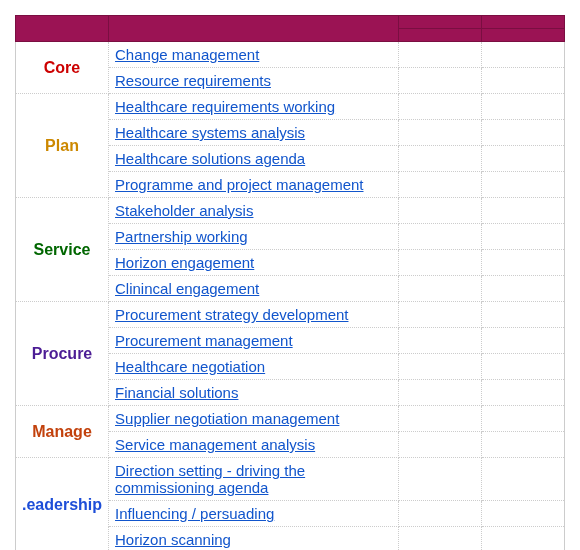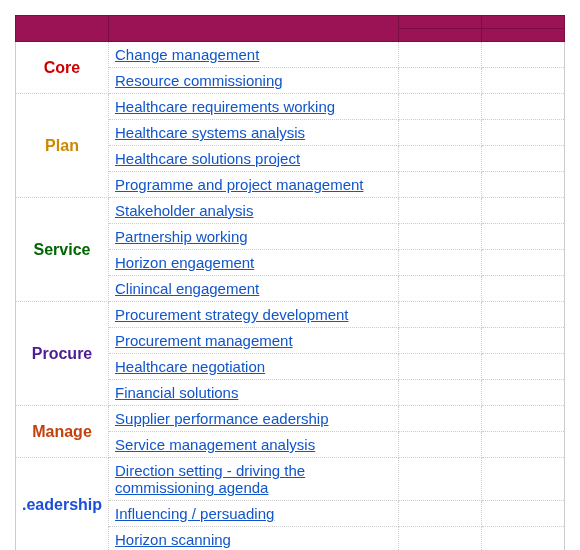--- a/index.html
+++ b/index.html
@@ -80,37 +80,37 @@
       </tr>
     </thead>
     <tbody id="table-body">
     <tr>
           <td class="category-cell cat-core" rowspan="2">Core</td>
           <td class="competency-cell"><a href="#">Change management</a></td>
           <td class="level-cell"></td>
           <td class="level-cell"></td>
         </tr>
         <tr>
-          <td class="competency-cell"><a href="#">Resource commissioning</a></td>
+          <td class="competency-cell"><a href="#">Resource requirements</a></td>
           <td class="level-cell"></td>
           <td class="level-cell"></td>
         </tr>
         <tr>
           <td class="category-cell cat-plan" rowspan="4">Plan</td>
           <td class="competency-cell"><a href="#">Healthcare requirements working</a></td>
           <td class="level-cell"></td>
           <td class="level-cell"></td>
         </tr>
         <tr>
           <td class="competency-cell"><a href="#">Healthcare systems analysis</a></td>
           <td class="level-cell"></td>
           <td class="level-cell"></td>
         </tr>
         <tr>
-          <td class="competency-cell"><a href="#">Healthcare solutions project</a></td>
+          <td class="competency-cell"><a href="#">Healthcare solutions agenda</a></td>
           <td class="level-cell"></td>
           <td class="level-cell"></td>
         </tr>
         <tr>
           <td class="competency-cell"><a href="#">Programme and project management</a></td>
           <td class="level-cell"></td>
           <td class="level-cell"></td>
         </tr>
         <tr>
           <td class="category-cell cat-engage" rowspan="4">Service</td>
@@ -149,21 +149,21 @@
           <td class="level-cell"></td>
           <td class="level-cell"></td>
         </tr>
         <tr>
           <td class="competency-cell"><a href="#">Financial solutions</a></td>
           <td class="level-cell"></td>
           <td class="level-cell"></td>
         </tr>
         <tr>
           <td class="category-cell cat-manage" rowspan="2">Manage</td>
-          <td class="competency-cell"><a href="#">Supplier performance eadership</a></td>
+          <td class="competency-cell"><a href="#">Supplier negotiation management</a></td>
           <td class="level-cell"></td>
           <td class="level-cell"></td>
         </tr>
         <tr>
           <td class="competency-cell"><a href="#">Service management analysis</a></td>
           <td class="level-cell"></td>
           <td class="level-cell"></td>
         </tr>
         <tr>
           <td class="category-cell cat-leadership" rowspan="3">.eadership</td>

